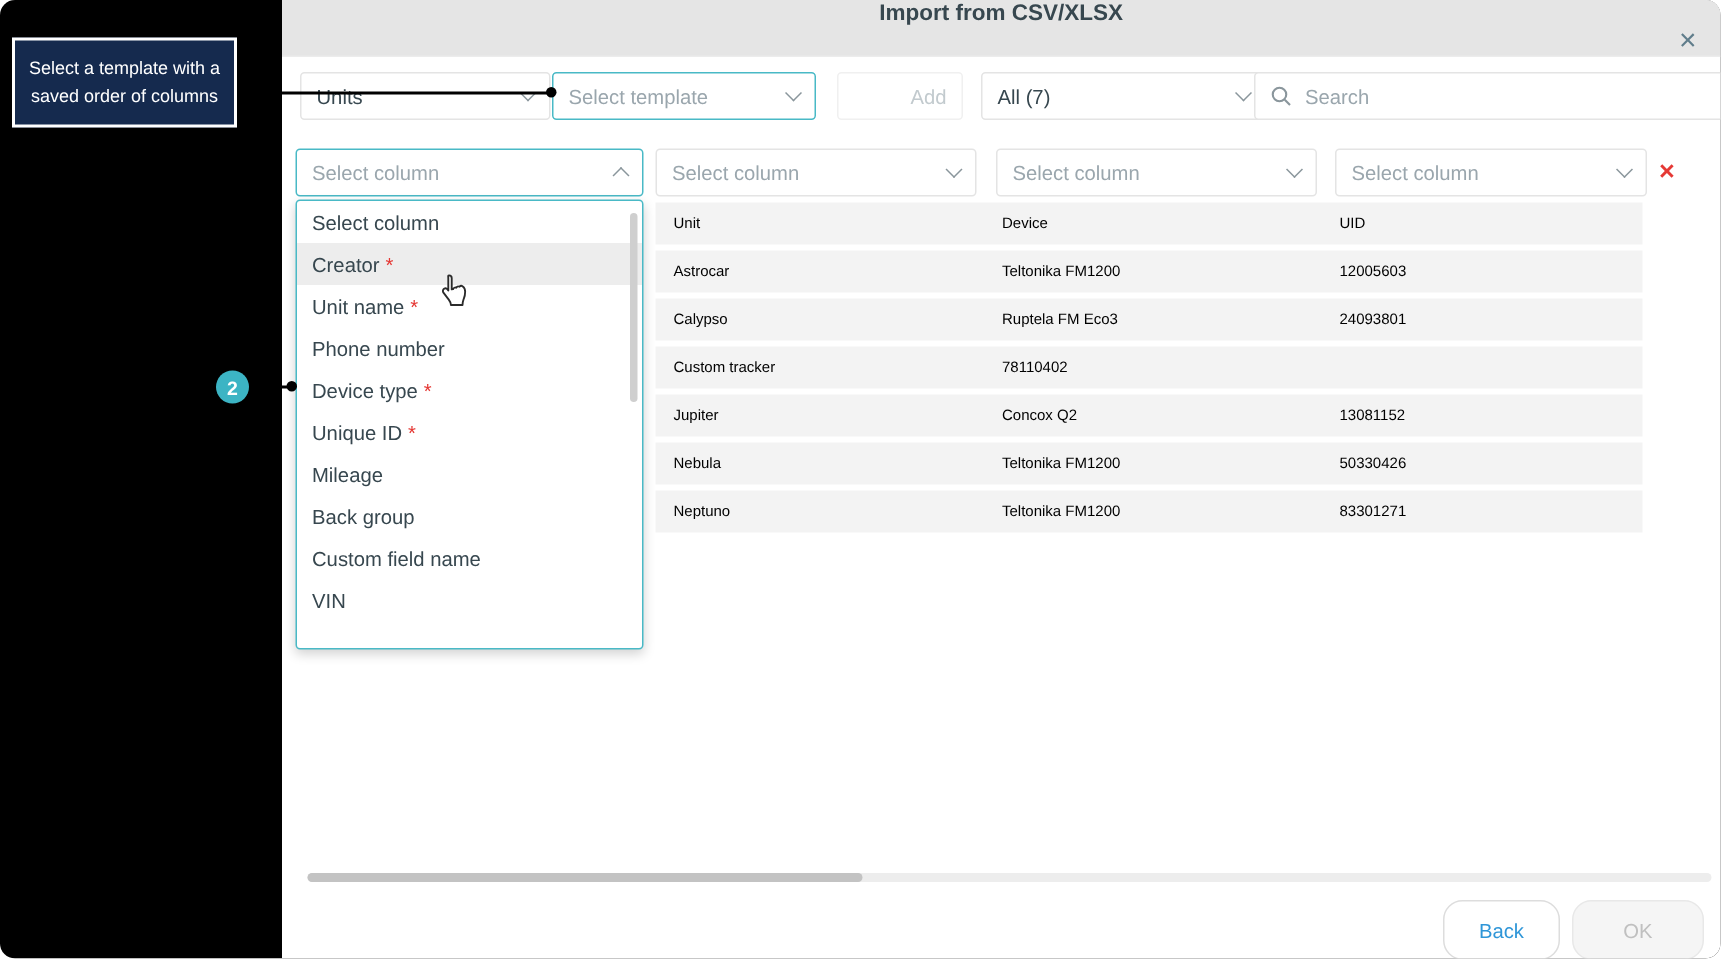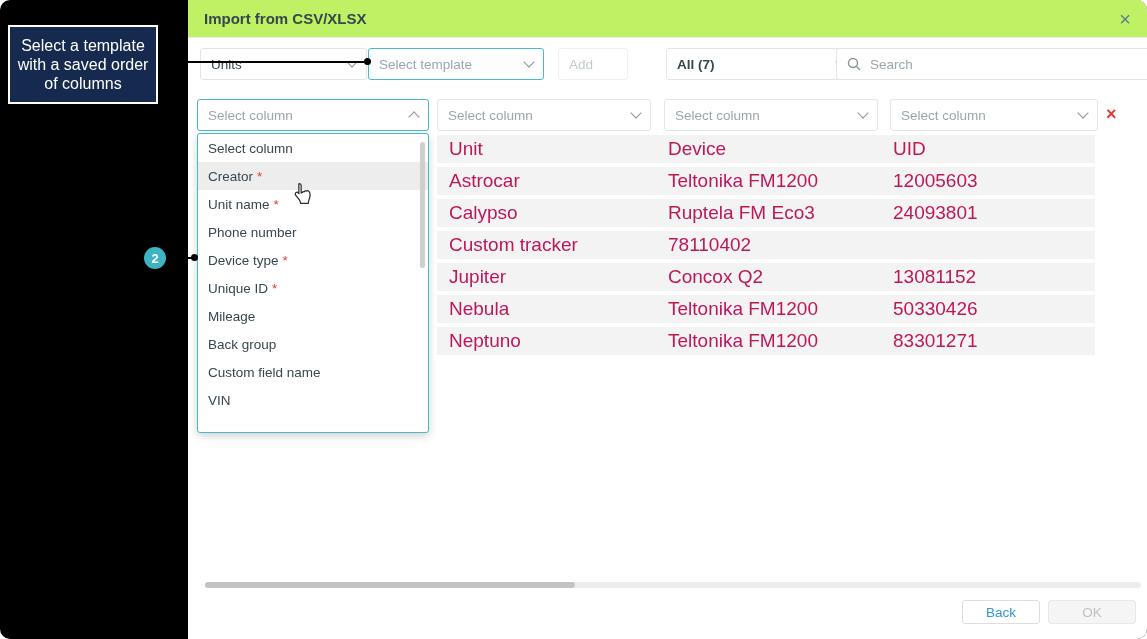--- a/index.html
+++ b/index.html
@@ -4,40 +4,40 @@
 <style>
   html,body{margin:0;padding:0;}
   body{
     width:1147px;height:639px;position:relative;overflow:hidden;
     font-family:"Liberation Sans",sans-serif;background:#fff;
   }
   .page{position:absolute;inset:0;background:#000;border-radius:10px;overflow:hidden;}
 
   
   .dialog{position:absolute;left:188px;top:0;width:959px;height:639px;background:#fff;}
-  .dlg-header{height:38px;background:#bef264;border-bottom:1px solid #ececec;
-    display:flex;align-items:center;padding:0 16px;box-sizing:border-box;}
+  .dlg-header{height:38px;background:#e5e5e5;border-bottom:1px solid #ececec;
+    display:flex;align-items:center;padding:0 16px;box-sizing:border-box;flex-direction:column;}
   .dlg-title{font-size:15px;font-weight:bold;color:#37474f;}
   .close-x{margin-left:auto;font-size:20px;line-height:20px;color:#607d8b;cursor:pointer;}
 
   
   .ctrl{position:absolute;height:32px;box-sizing:border-box;border:1px solid #e4e4e4;
     border-radius:3px;background:#fff;display:flex;align-items:center;
     padding:0 10px;font-size:13.5px;color:#37474f;}
   .placeholder{color:#9aa6ad;}
   .chev{width:7px;height:7px;border-right:1.6px solid #8a969c;border-bottom:1.6px solid #8a969c;
     transform:rotate(45deg);margin-left:auto;margin-top:-4px;flex:0 0 auto;}
   .chev.up{transform:rotate(-135deg);margin-top:4px;}
   .teal-border{border:1.5px solid #49b9c6;}
 
   
   .c-units{left:12px;top:48px;width:167px;}
   .c-template{left:180px;top:48px;width:176px;}
-  .c-add{left:370px;top:48px;width:70px;justify-content:flex-start;color:#c2cace;border-color:#f0f0f0;cursor:pointer;}
-  .c-filter{left:478px;top:48px;width:190px;font-weight:bold;}
+  .c-add{left:370px;top:48px;width:84px;justify-content:flex-end;color:#c2cace;border-color:#f0f0f0;cursor:pointer;}
+  .c-filter{left:466px;top:48px;width:190px;}
   .c-search{left:648px;top:48px;width:316px;gap:7px;}
   .c-search input{border:none;outline:none;font-size:13.5px;color:#37474f;width:100%;
     font-family:"Liberation Sans",sans-serif;background:transparent;}
   .c-search input::placeholder{color:#9aa6ad;}
 
   
   .m-s1{left:9px;top:99px;width:232px;}
   .m-s2{left:249px;top:99px;width:214px;}
   .m-s3{left:476px;top:99px;width:214px;}
   .m-s4{left:702px;top:99px;width:208px;}
@@ -52,35 +52,35 @@
     color:#37474f;cursor:pointer;}
   .dd-item.hover{background:#ededed;}
   .star{color:#e53935;margin-left:4px;}
   .dd-thumb{position:absolute;right:3px;top:8px;width:5px;height:126px;background:#cfcfcf;
     border-radius:3px;cursor:pointer;}
 
   
   .table{position:absolute;left:249px;top:135px;width:658px;}
   .trow{height:28px;margin-bottom:4px;background:#f3f3f3;display:grid;
     grid-template-columns:219px 225px 1fr;align-items:center;padding-left:12px;
-    box-sizing:border-box;font-size:19px;color:#be185d;}
+    box-sizing:border-box;font-size:10px;color:#000000;}
 
   
   .hscroll-track{position:absolute;left:17px;top:582px;width:936px;height:6px;background:#ededed;border-radius:3px;}
   .hscroll-thumb{position:absolute;left:17px;top:582px;width:370px;height:6px;background:#c3c3c3;border-radius:3px;cursor:pointer;}
 
   
-  .btn{position:absolute;top:600px;height:24px;box-sizing:border-box;border-radius:3px;
+  .btn{position:absolute;top:600px;height:40px;box-sizing:border-box;border-radius:13px;
     display:flex;align-items:center;justify-content:center;font-size:13.5px;cursor:pointer;text-align:right;}
   .btn-back{left:774px;width:78px;background:#fff;border:1px solid #ddd;color:#2f96d8;}
   .btn-ok{left:860px;width:88px;background:#f5f5f5;border:1px solid #e8e8e8;color:#c0c0c0;}
 
   
   .callout{position:absolute;left:8px;top:25px;width:150px;box-sizing:border-box;
-    background:#152a4e;border:2px solid #fff;color:#fff;font-size:16px;line-height:19px;
+    background:#152a4e;border:2px solid #fff;color:#fff;font-size:12px;line-height:19px;
     padding:9px 6px;text-align:center;z-index:30;}
   .line1{position:absolute;left:158px;top:61px;width:212px;height:2px;background:#000;z-index:30;}
   .dot1{position:absolute;left:364px;top:58px;width:7px;height:7px;border-radius:50%;background:#000;z-index:30;}
   .badge2{position:absolute;left:144px;top:247px;width:22px;height:22px;border-radius:50%;
     background:#3cb4c4;color:#fff;font-size:13px;font-weight:bold;display:flex;
     align-items:center;justify-content:center;z-index:30;}
   .line2{position:absolute;left:166px;top:257px;width:28px;height:2px;background:#000;z-index:30;}
   .dot2{position:absolute;left:191px;top:254px;width:7px;height:7px;border-radius:50%;background:#000;z-index:31;}
   .cursor{position:absolute;left:292px;top:182px;z-index:40;}
 </style>

